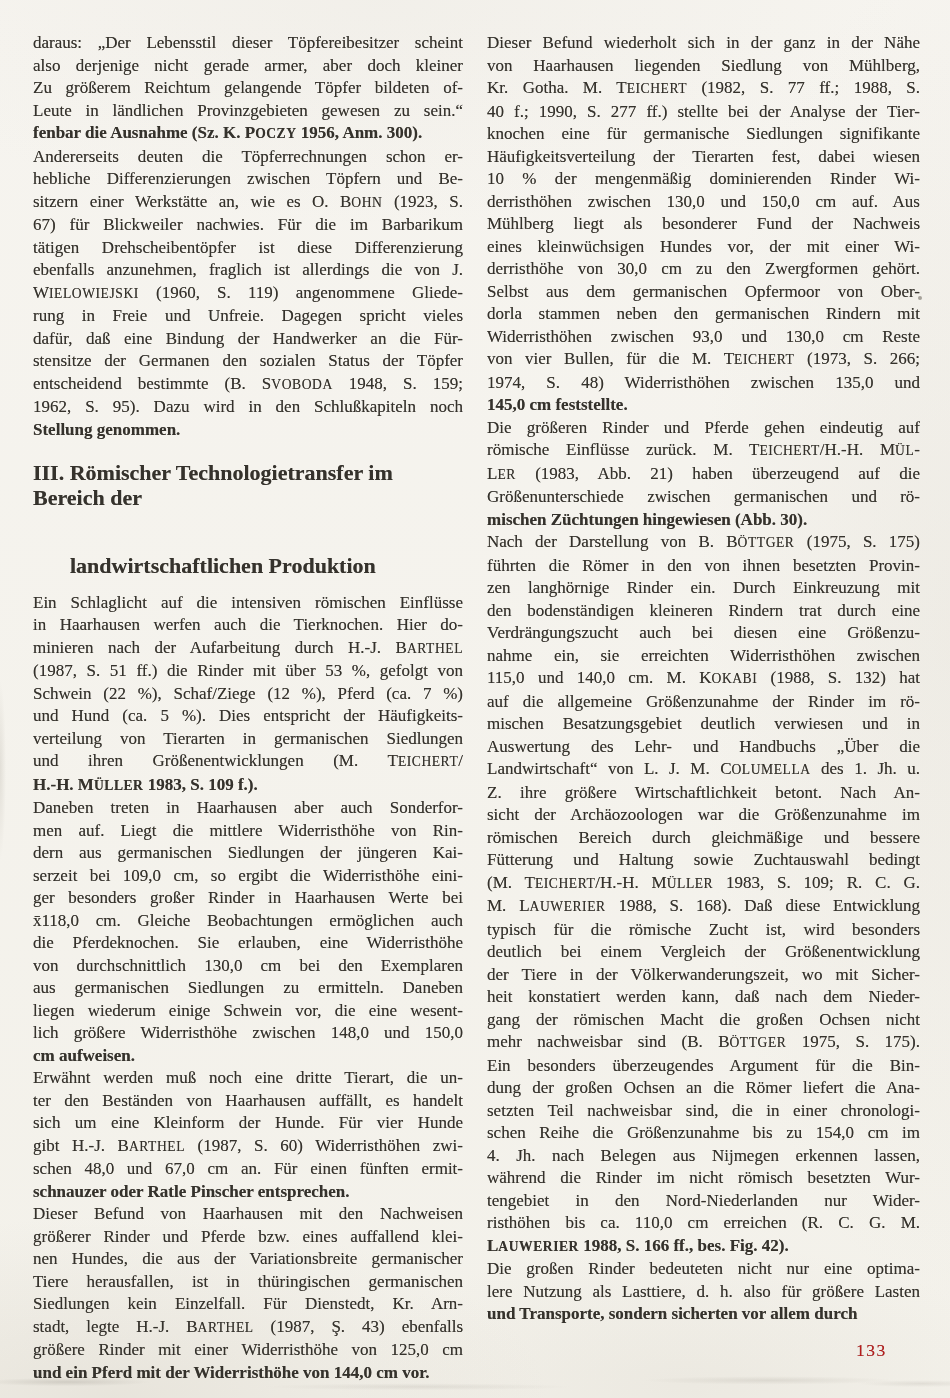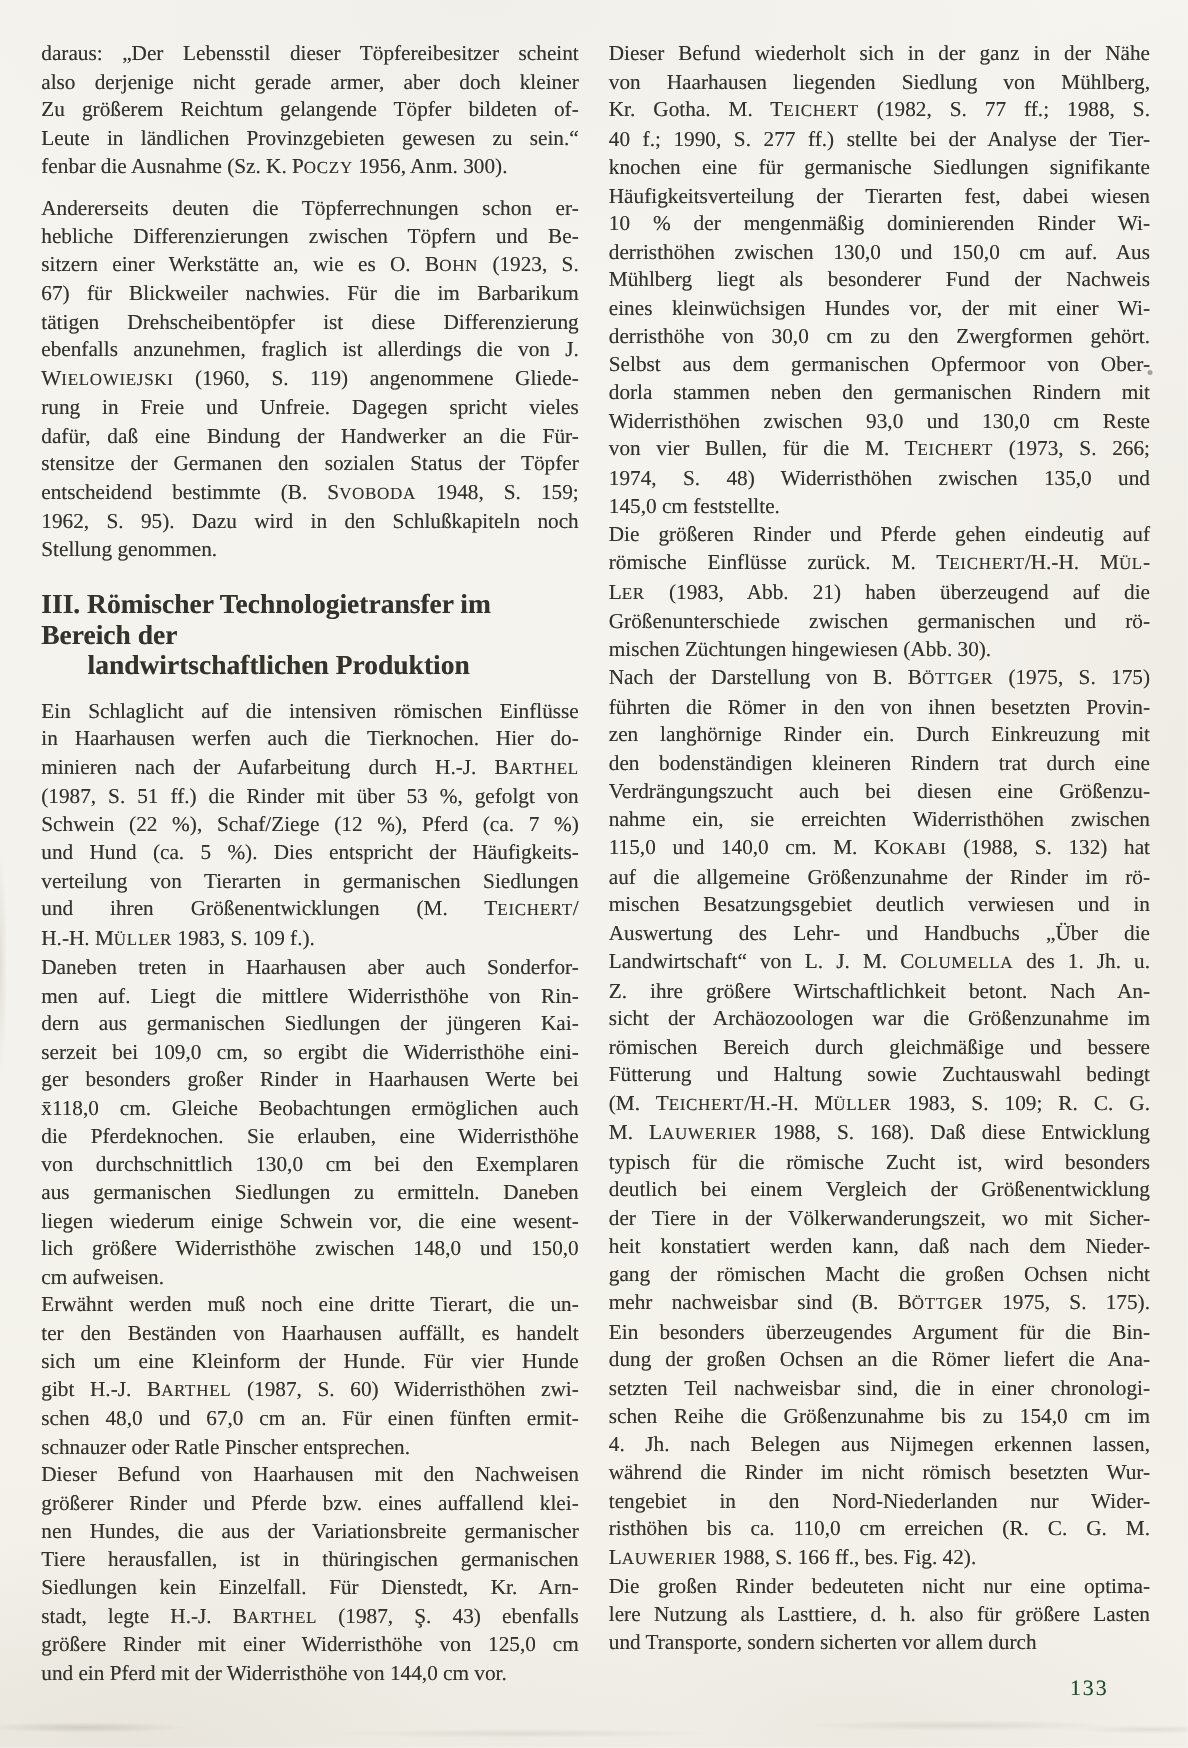--- a/index.html
+++ b/index.html
@@ -29,53 +29,54 @@
     position: absolute;
     top: 32px;
     font-size: 17px;
     line-height: 22.5px;
     text-shadow: 0 0 0.5px rgba(53,50,44,0.55);
   }
   .col-left  { left: 33px;  width: 430px; }
   .col-right { left: 487px; width: 433px; }
 
   .block { margin: 0; }
-  .block.spaced { margin-top: 10px; }
+  .block.spaced { }
 
   .para .line {
     text-align: justify;
     text-align-last: justify;
   }
   .para .line:last-child {
     text-align-last: left;
+    font-weight: bold;
   }
 
   .heading {
     margin-top: 20px;
     margin-bottom: 13px;
     font-weight: bold;
     font-size: 22px;
     line-height: 24.5px;
   }
   .heading .line { text-align: left; text-align-last: left; }
-  .heading .line.hang { padding-left: 37px; }
+  .heading .line.hang { padding-left: 37px; margin-top: 44px; }
 
   
   .sc {
     font-size: 0.80em;
     letter-spacing: 0.04em;
   }
 
   .page-number {
     position: absolute;
     left: 856px;
     top: 1340px;
     font-size: 17.5px;
     letter-spacing: 1.5px;
-    color: #14532d;
+    color: #b91c1c;
     text-shadow: 0 0 0.5px rgba(53,50,44,0.5);
   }
 
   
   .dot-artifact {
     position: absolute;
     left: 918px;
     top: 296px;
     width: 4px;
     height: 4px;

